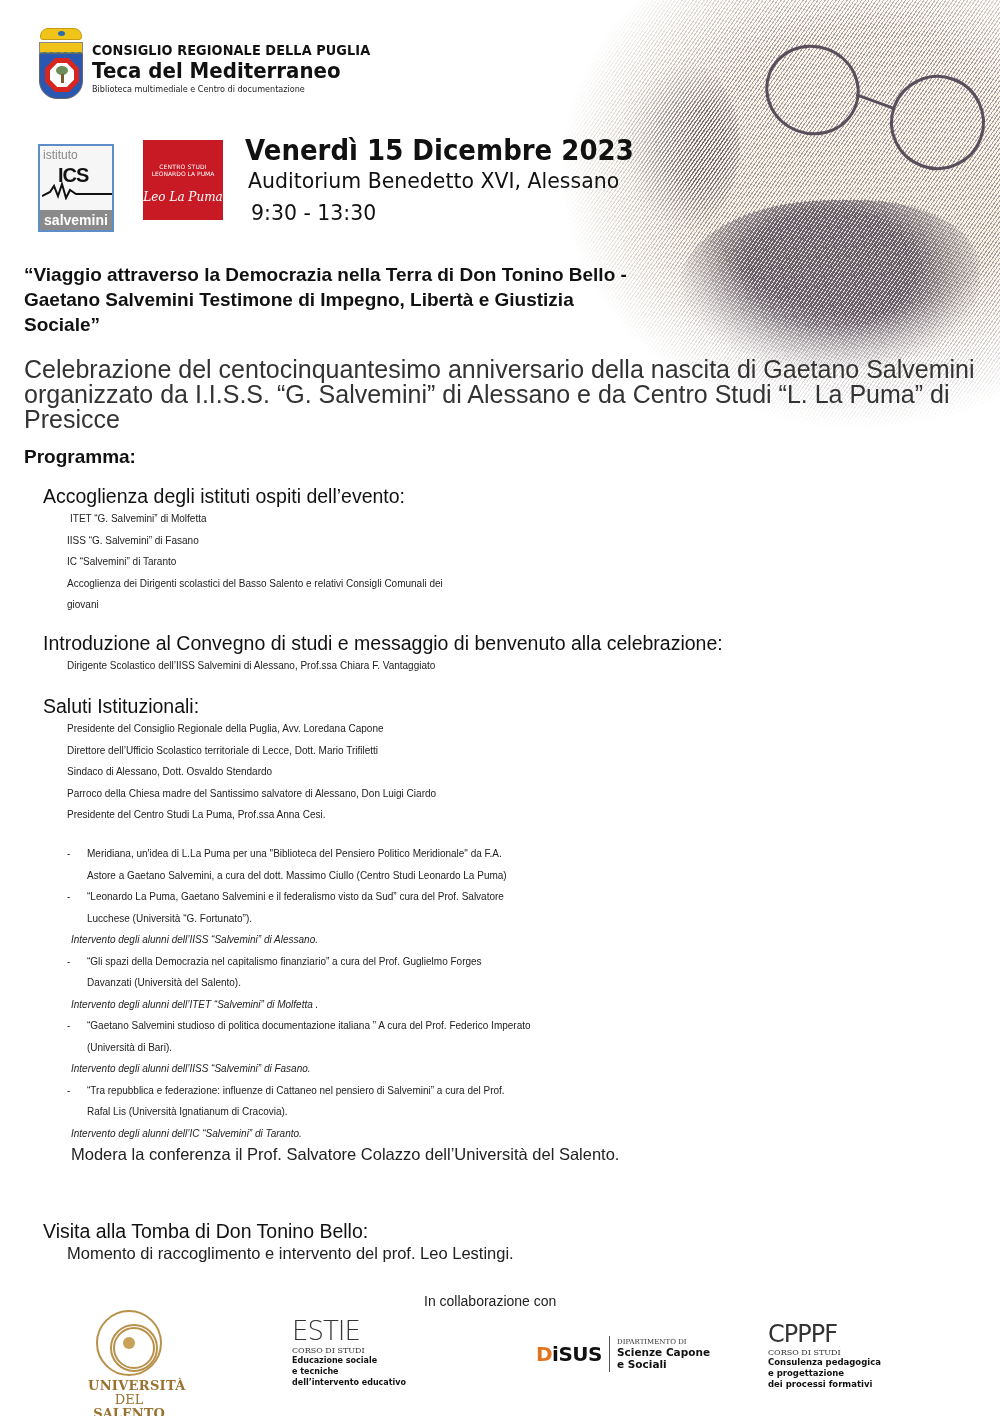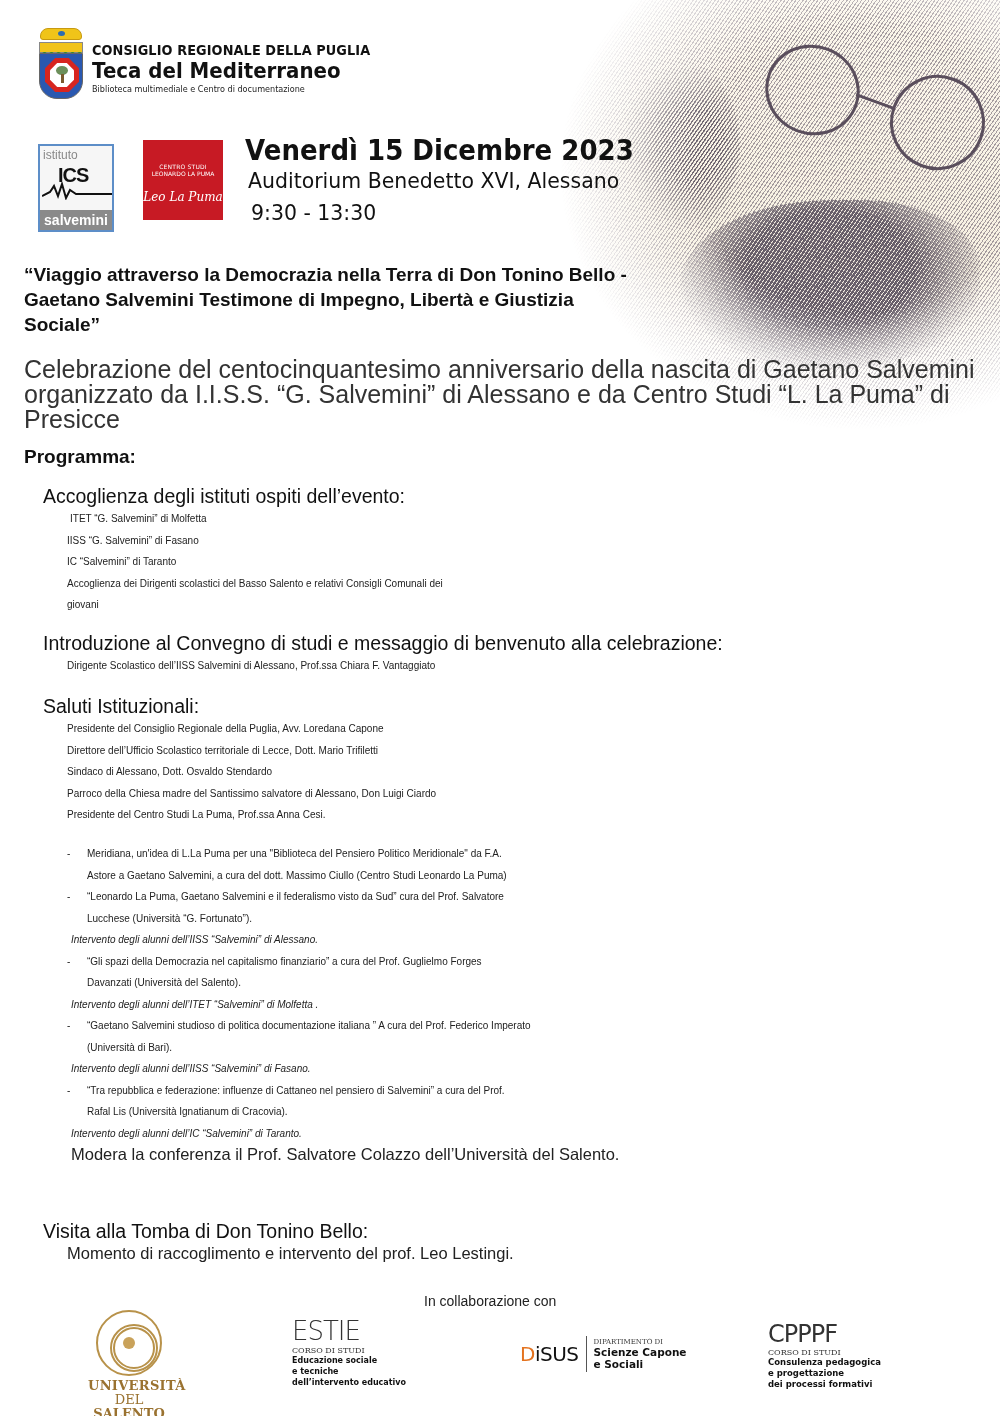--- a/index.html
+++ b/index.html
@@ -95,21 +95,21 @@
   .unisal .seal::after { content: ""; position: absolute; left: 25px; top: 25px; width: 12px; height: 12px; border-radius: 50%; background: #c9a25a; }
   .unisal .n1 { font-size: 13px; font-weight: bold; margin-top: 2px; letter-spacing: .3px; }
   .unisal .n2 { font-size: 13px; line-height: 14px; }
 
   .estie { position: absolute; left: 292px; top: 1318px; font-family: "DejaVu Sans", sans-serif; }
   .estie .big { font-size: 26px; letter-spacing: -1px; color: #333; font-weight: 300; line-height: 26px; }
   .estie .cds { font-family: "DejaVu Serif", serif; font-size: 8px; color: #333; margin-top: 2px; }
   .estie .d { font-size: 8px; font-weight: bold; color: #111; line-height: 11px; }
 
   .disus { position: absolute; left: 520px; top: 1336px; display: flex; align-items: center; font-family: "DejaVu Sans", sans-serif; }
-  .disus .name { font-size: 20px; font-weight: normal; color: #111; letter-spacing: -0.5px; }
+  .disus .name { font-size: 20px; font-weight: bold; color: #111; letter-spacing: -0.5px; margin-left: 16px; }
   .disus .name .o { color: #e4731f; }
   .disus .sep { width: 1px; height: 36px; background: #555; margin: 0 7px; }
   .disus .dept { font-family: "DejaVu Serif", serif; font-size: 7px; color: #333; }
   .disus .sci { font-size: 10.5px; font-weight: bold; color: #111; line-height: 12px; }
 
   .cpppf { position: absolute; left: 768px; top: 1322px; font-family: "DejaVu Sans", sans-serif; }
   .cpppf .big { font-size: 24px; color: #333; letter-spacing: -1px; line-height: 24px; }
   .cpppf .cds { font-family: "DejaVu Serif", serif; font-size: 8px; color: #333; margin-top: 2px; }
   .cpppf .d { font-size: 8.5px; font-weight: bold; color: #111; line-height: 11px; }
 </style>

